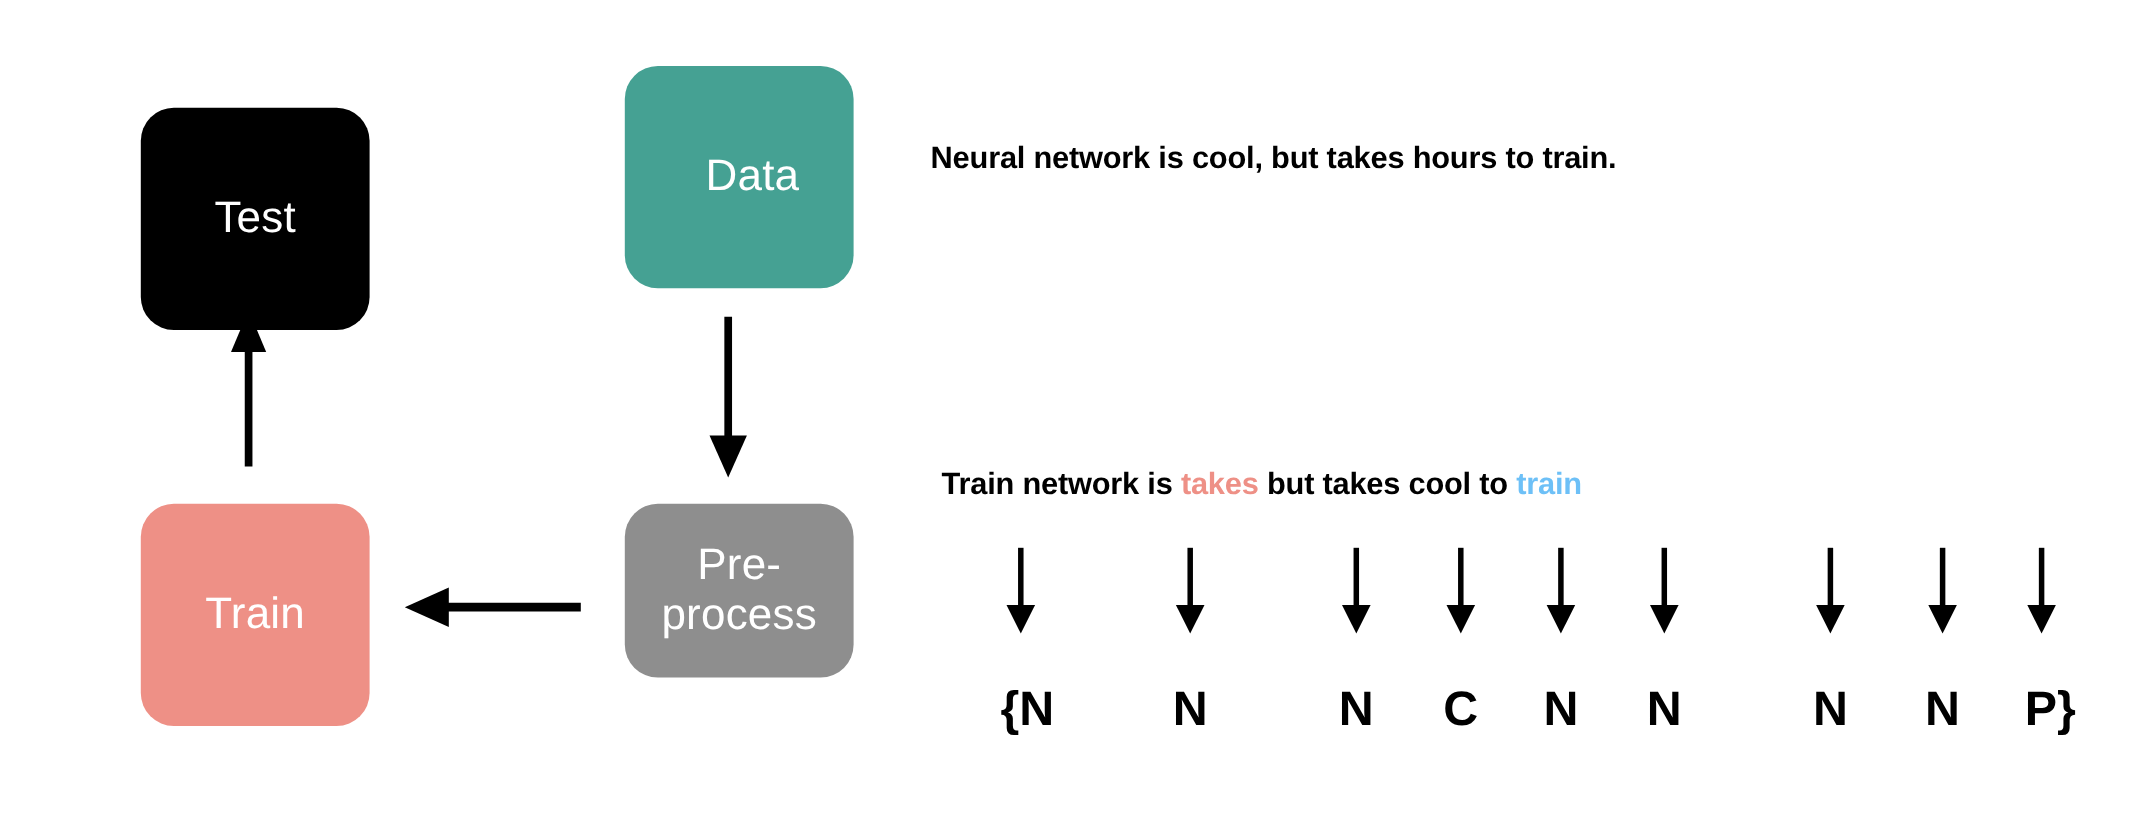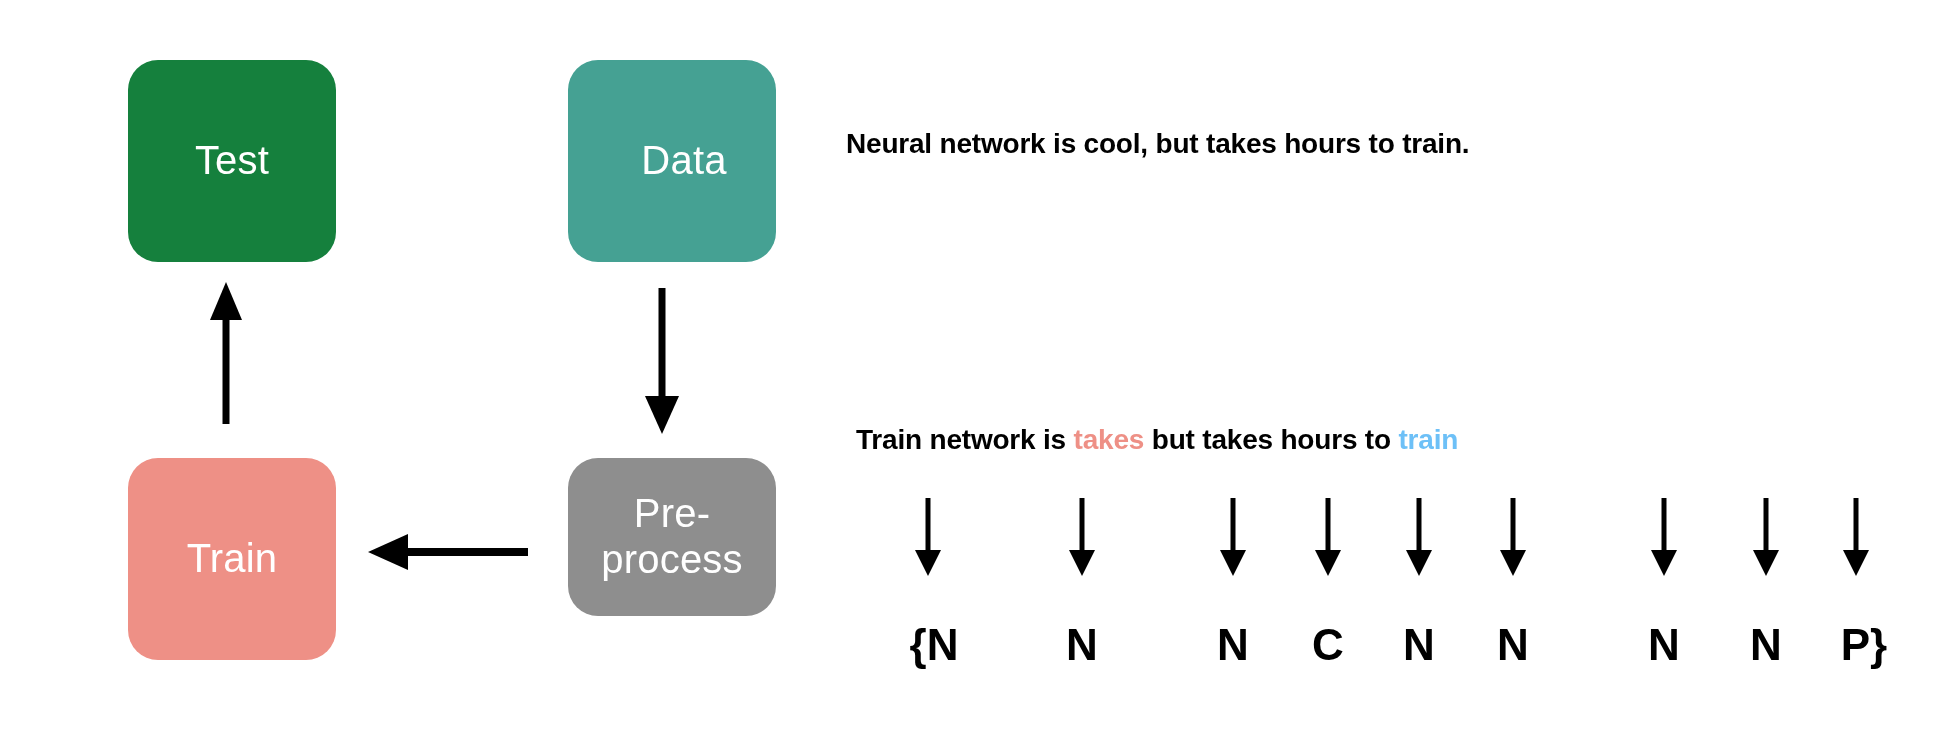--- a/index.html
+++ b/index.html
@@ -121,21 +121,21 @@
     color: #000000;
     white-space: nowrap;
     user-select: none;
   }
 </style>
 </head>
 <body>
 
 <div id="canvas">
 
-  <div class="node" id="node-test" style="background: #15803d;">
+  <div class="node" id="node-test" style="background: #000000; margin-top: 38px;">
     <span class="node-label">Test</span>
   </div>
 
   <div class="node" id="node-data" style="background: rgb(69, 161, 147);">
     <span class="node-label">Data</span>
   </div>
 
   <div class="node" id="node-train" style="background: rgb(238, 144, 134);">
     <span class="node-label">Train</span>
   </div>
@@ -158,21 +158,21 @@
 
     <g>
       <line x1="528" y1="552" x2="400" y2="552" stroke="#000000" stroke-width="8"></line>
       <polygon points="368,552 408,534 408,570" fill="#000000"></polygon>
     </g>
   </svg>
 
   <div class="sentence" id="sentence-original">Neural network is cool, but takes hours to train.</div>
 
   <div class="sentence" id="sentence-tokenized">
-    <span>Train network is </span><span class="tok-cool" style="color: rgb(238, 144, 134);">takes</span><span> but takes hours to </span><span class="tok-train" style="color: rgb(109, 192, 247);">train</span>
+    <span>Train network is </span><span class="tok-cool" style="color: rgb(238, 144, 134);">takes</span><span> but takes cool to </span><span class="tok-train" style="color: rgb(109, 192, 247);">train</span>
   </div>
 
   <svg id="token-arrows" viewBox="0 0 1960 742">
       <g>
         <line x1="928" y1="498" x2="928" y2="556" stroke="#000000" stroke-width="5"></line>
         <polygon points="928,576 915,550 941,550" fill="#000000"></polygon>
       </g>
       <g>
         <line x1="1082" y1="498" x2="1082" y2="556" stroke="#000000" stroke-width="5"></line>
         <polygon points="1082,576 1069,550 1095,550" fill="#000000"></polygon>

